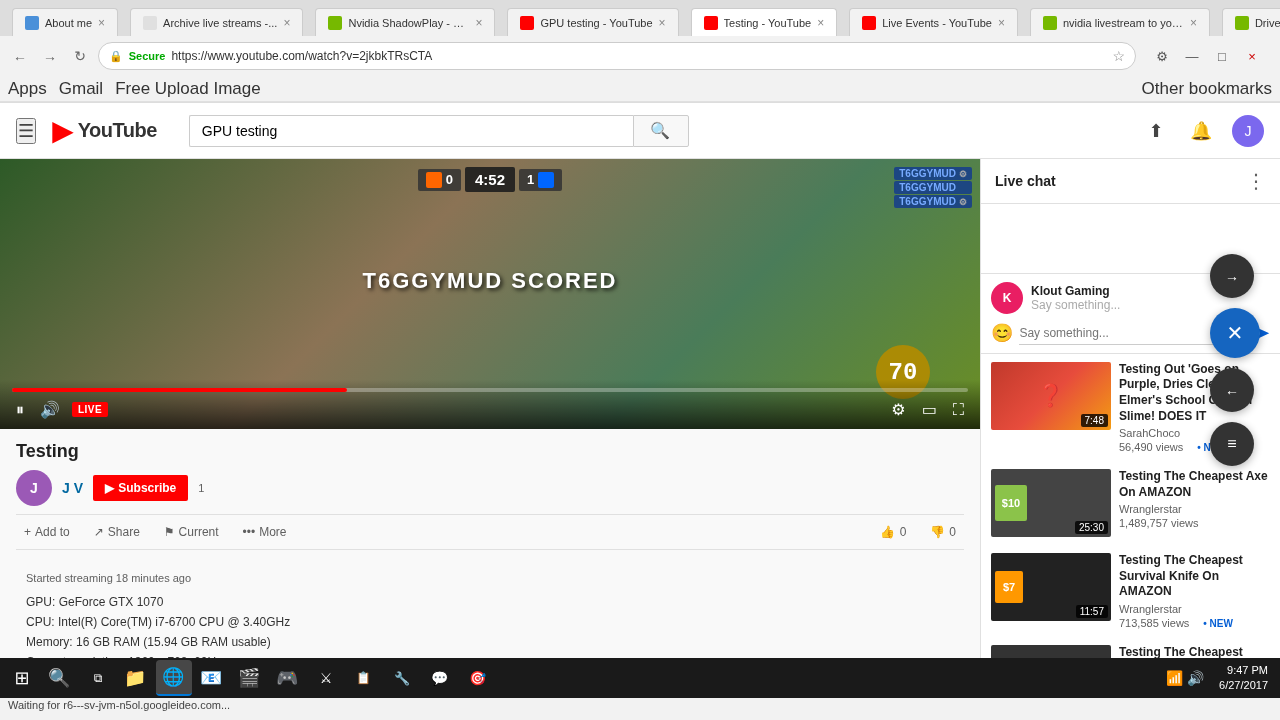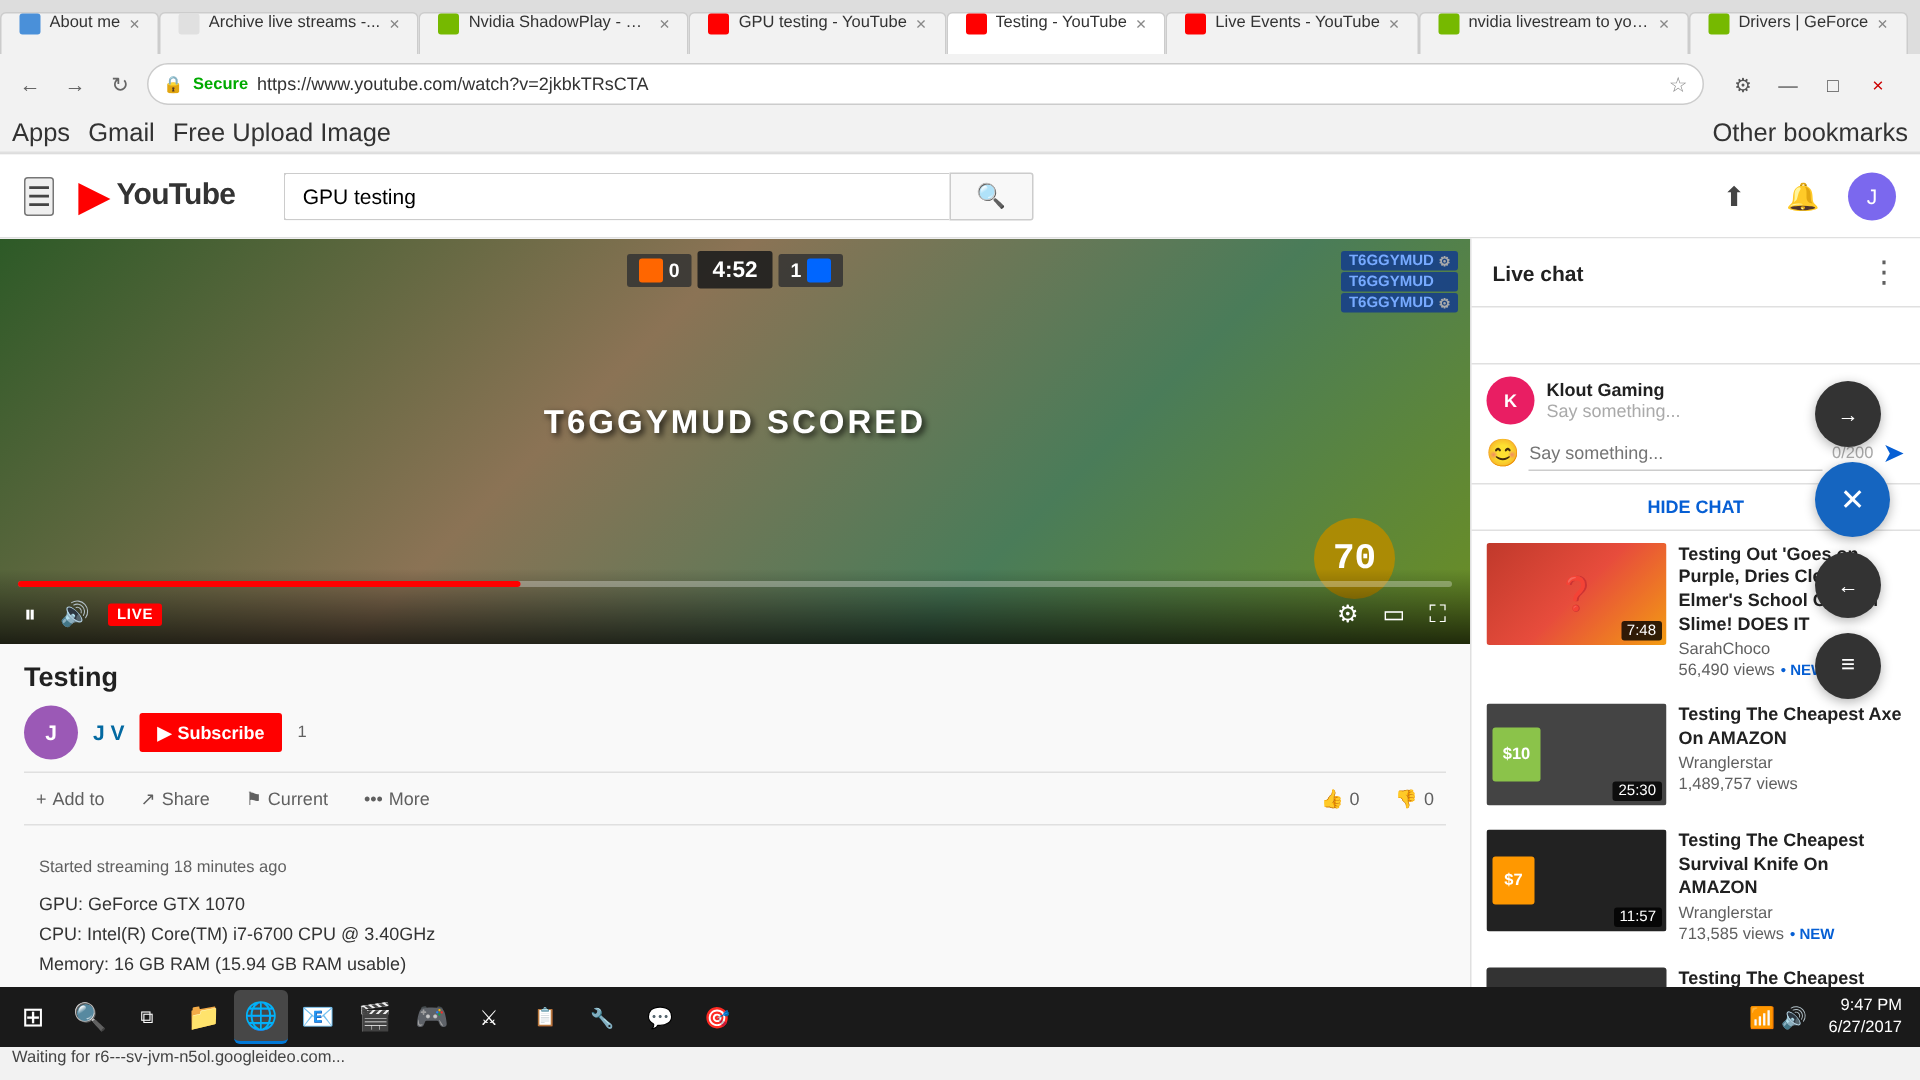--- a/index.html
+++ b/index.html
@@ -1,21 +1,21 @@
 <!DOCTYPE html>
 <html><head>
   <meta charset="utf-8">
   <style>
     * { margin: 0; padding: 0; box-sizing: border-box; }
     body { font-family: Arial, sans-serif; background: #f9f9f9; width: 1280px; height: 720px; overflow: hidden; font-size: 13px; }
 
     
     .browser-chrome { background: #f2f2f2; border-bottom: 1px solid #ddd; }
     .tab-bar { display: flex; align-items: flex-end; height: 36px; background: #ddd; padding-top: 6px; }
-    .tab { display: flex; align-items: flex-start; height: 28px; padding: 0 12px; background: #f2f2f2; border-radius: 4px 4px 0 0; border: 1px solid #ccc; border-bottom: none; font-size: 12px; color: #333; gap: 6px; max-width: 180px; cursor: pointer; position: relative; }
+    .tab { display: flex; align-items: center; height: 28px; padding: 0 12px; background: #f2f2f2; border-radius: 4px 4px 0 0; border: 1px solid #ccc; border-bottom: none; font-size: 12px; color: #333; gap: 6px; max-width: 180px; cursor: pointer; position: relative; margin-left: 12px; }
     .tab.active { background: #ffffff; z-index: 1; }
     .tab-favicon { width: 14px; height: 14px; border-radius: 2px; flex-shrink: 0; }
     .tab-label { overflow: hidden; white-space: nowrap; text-overflow: ellipsis; flex: 1; font-size: 11px; }
     .tab-close { font-size: 12px; color: #888; flex-shrink: 0; cursor: pointer; }
 
     .address-bar-row { display: flex; align-items: center; height: 40px; background: #f2f2f2; padding: 0 8px; gap: 6px; }
     .nav-btn { width: 24px; height: 24px; border-radius: 50%; border: none; background: none; cursor: pointer; font-size: 14px; color: #666; display: flex; align-items: center; justify-content: center; }
     .address-box { display: flex; align-items: center; flex: 1; height: 28px; background: #fff; border: 1px solid #ccc; border-radius: 14px; padding: 0 10px; gap: 6px; }
     .secure-icon { color: #0a0; font-size: 11px; }
     .address-text { flex: 1; font-size: 12px; color: #333; }
@@ -106,21 +106,21 @@
 
     
     .rec-list { border-top: 1px solid #e0e0e0; overflow-y: auto; }
     .rec-item { display: flex; gap: 8px; padding: 8px 10px; cursor: pointer; align-items: flex-start; }
     .rec-thumb { position: relative; width: 120px; min-width: 120px; height: 68px; background: #555; border-radius: 2px; overflow: hidden; }
     .rec-thumb-color-1 { background: linear-gradient(135deg, #c0392b, #e74c3c, #f39c12); }
     .rec-duration { position: absolute; bottom: 3px; right: 3px; background: rgba(0,0,0,0.8); color: #fff; font-size: 10px; padding: 1px 4px; border-radius: 2px; }
     .rec-info { flex: 1; }
     .rec-title { font-size: 12px; font-weight: bold; color: #212121; line-height: 1.3; margin-bottom: 3px; }
     .rec-channel { font-size: 11px; color: #606060; margin-bottom: 2px; }
-    .rec-meta { font-size: 11px; color: #606060; display: flex; gap: 4px; align-items: center; }
+    .rec-meta { font-size: 11px; color: #606060; display: flex; gap: 14px; align-items: center; }
     .new-badge { background: none; color: #065fd4; font-size: 10px; font-weight: bold; }
 
     
     .fab-container { position: fixed; right: 20px; top: 50%; transform: translateY(-50%); display: flex; flex-direction: column; gap: 10px; z-index: 100; }
     .fab { width: 44px; height: 44px; border-radius: 50%; border: none; cursor: pointer; display: flex; align-items: center; justify-content: center; font-size: 16px; color: #fff; box-shadow: 0 2px 8px rgba(0,0,0,0.3); }
     .fab-dark { background: #333; }
     .fab-primary { background: #1565c0; width: 50px; height: 50px; font-size: 20px; }
 
     
     .status-bar { position: fixed; bottom: 0; left: 0; right: 0; height: 34px; background: #f2f2f2; border-top: 3px solid #ec4899; display: flex; align-items: center; padding: 0 8px; font-size: 11px; color: #444; }
@@ -364,23 +364,20 @@
         </div>
       </div>
       <div class="chat-input-row">
         <button class="emoji-btn">😊</button>
         <input class="chat-text-input" type="text" placeholder="Say something..." style="">
         <span class="chat-char-count">0/200</span>
         <button class="chat-send-btn">➤</button>
       </div>
     </div>
 
-    <div class="hide-chat-btn">
-      <span>HIDE CHAT</span>
-    </div>
 
     <div class="rec-list">
 
       <div class="rec-item">
         <div class="rec-thumb rec-thumb-color-1">
           <div style="width:100%;height:100%;background:linear-gradient(135deg,#c0392b,#e74c3c 50%,#f39c12); display:flex; align-items:center; justify-content:center; font-size:22px;">❓</div>
           <div class="rec-duration">7:48</div>
         </div>
         <div class="rec-info">
           <div class="rec-title">Testing Out 'Goes on Purple, Dries Clear Elmer's School Glue' in Slime! DOES IT</div>

